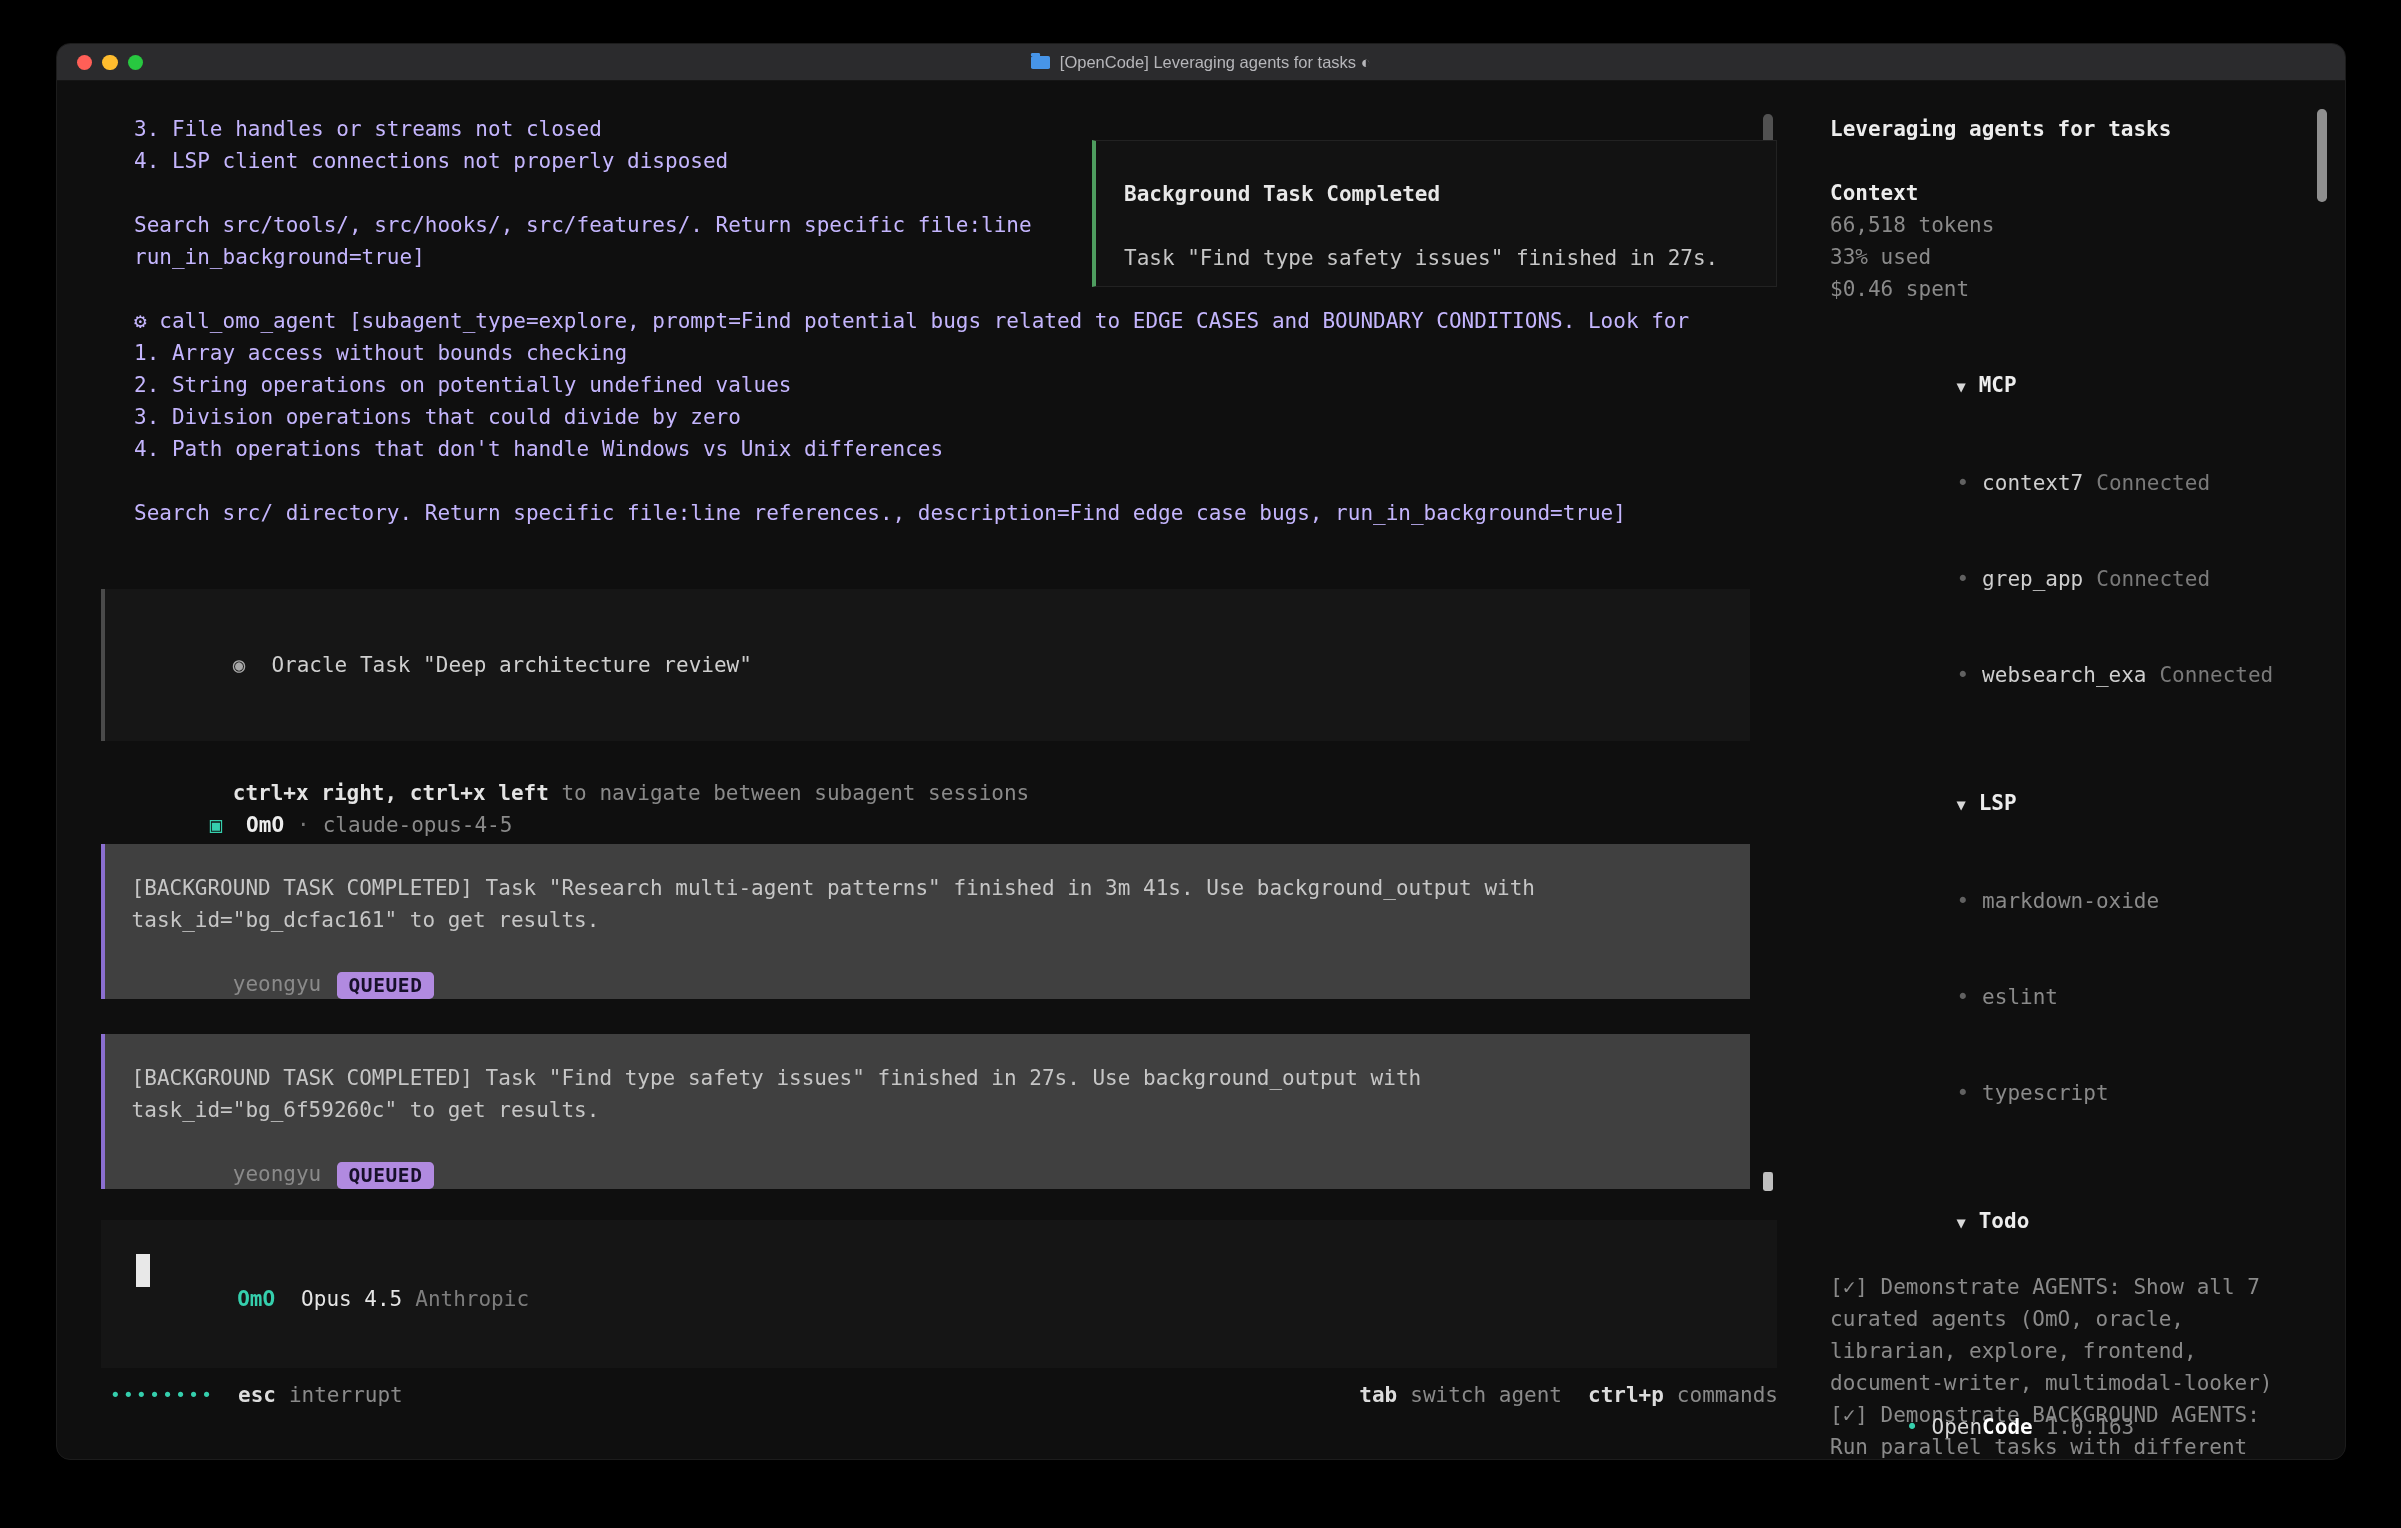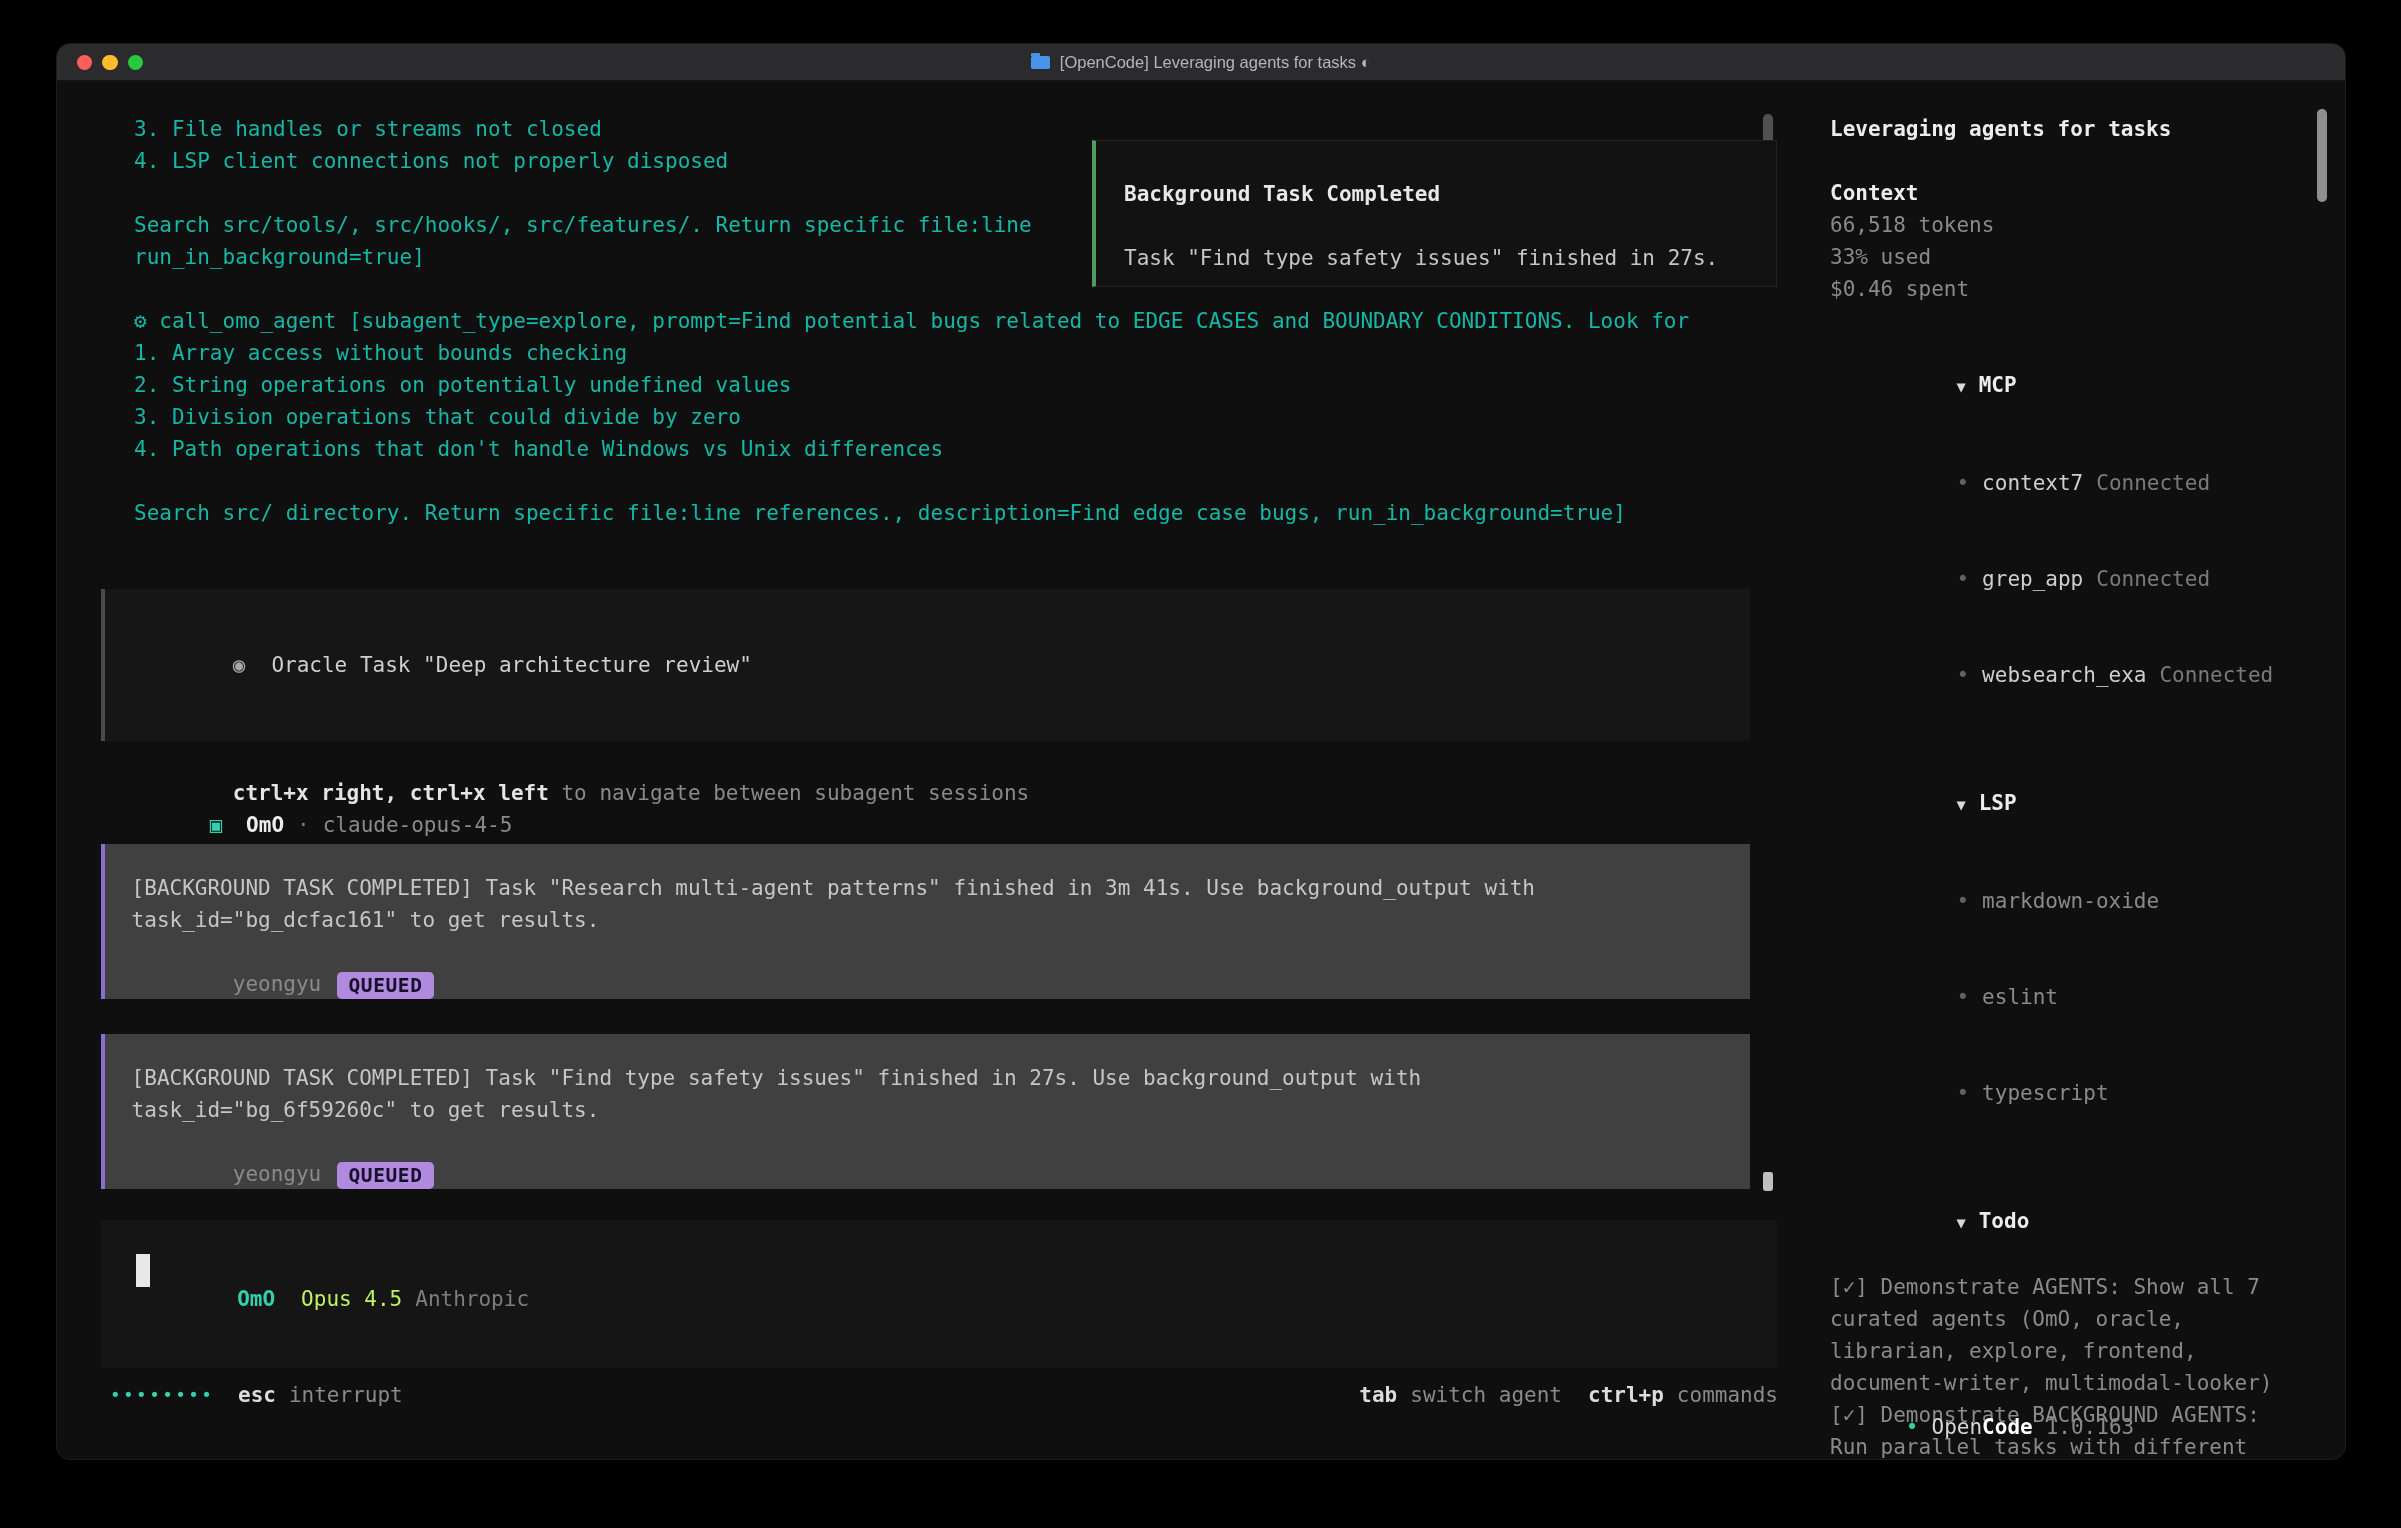--- a/index.html
+++ b/index.html
@@ -22,21 +22,21 @@
     color:#b6b6ba; border-bottom:0.6px solid #151515;
   }
   .traffic { position:absolute; left:20px; top:0; height:37px; display:flex; align-items:center; gap:10px; }
   .light { width:15.4px; height:15.4px; border-radius:50%; }
   .light.red{ background:#ff5f57; } .light.yellow{ background:#febc2e; } .light.green{ background:#28c840; }
   .folder-icon { position:relative; width:19px; height:13px; background:#4795e8; border-radius:1.8px; display:inline-block; }
   .folder-icon::before { content:""; position:absolute; top:-3px; left:0; width:8.3px; height:3.5px; background:#4795e8; border-radius:1.2px 1.2px 0 0; }
   
   .line { white-space:pre; min-height:32px; }
   
-  .scrollback { position:absolute; left:77px; top:69px; color:#14b8a6; }
+  .scrollback { position:absolute; left:77px; top:69px; color:#c4b5fd; }
   
   .toast {
     position:absolute; left:1035px; top:96px; width:685px; height:147px;
     background:#121212; border:0.6px solid #222; border-left:4.7px solid #4e9d5f;
     padding:37px 0 0 28px; z-index:5;
   }
   .toast-title { font-weight:bold; color:#e8e8e8; }
   .toast-body { color:#c6c6c6; }
   
   .oracle {
@@ -64,21 +64,21 @@
   .badge {
     display:inline-block; background:#b18ae0; color:#17102a; font-weight:bold;
     font-size:19.5px; line-height:27px; height:27px; padding:0 11.8px;
     border-radius:4.7px; vertical-align:middle; letter-spacing:0.6px;
   }
   
   .input-box { position:absolute; left:44px; top:1176px; width:1676px; height:148px; background:#151515; }
   .cursor { position:absolute; left:35px; top:34px; width:14px; height:32.5px; background:#e8e8e8; }
   .input-model { position:absolute; left:35px; bottom:21px; white-space:pre; }
   .im-agent { color:#35cfad; font-weight:bold; margin-right:26px; }
-  .im-model { color:#bef264; margin-right:13px; }
+  .im-model { color:#e5e5e5; margin-right:13px; }
   .im-provider { color:#7d7d7d; }
   
   .statusbar { position:absolute; left:53px; top:1335px; width:1668px; display:flex; justify-content:space-between; white-space:pre; }
   .sb-left, .sb-right { display:flex; align-items:center; }
   .spinner { color:#35cfad; font-size:17.7px; letter-spacing:2.4px; margin-right:23.6px; }
   .key { font-weight:bold; color:#dcdcdc; margin-right:13px; }
   .key-label { color:#8a8a8a; }
   .sb-right .key-label.gap { margin-right:26px; }
   
   .msb-thumb { position:absolute; left:1706px; top:70px; width:9.5px; height:89px; background:#515151; border-radius:4.7px; }

